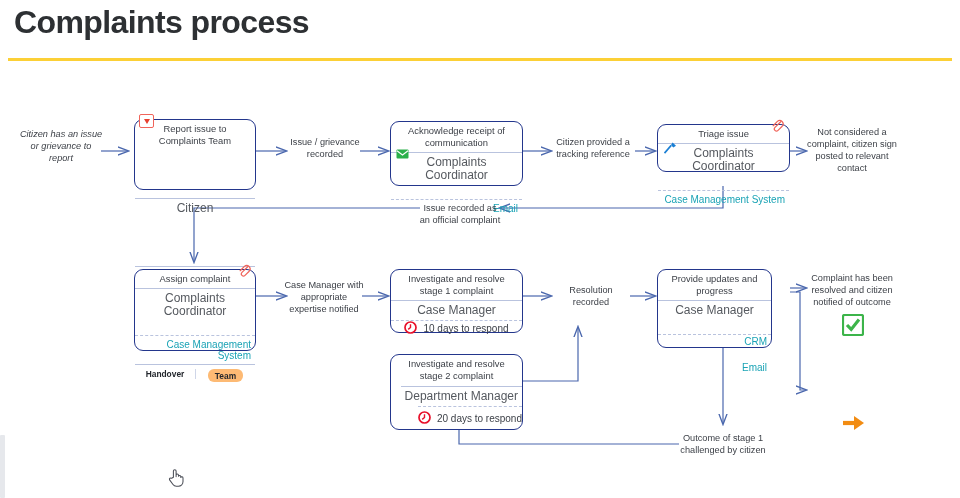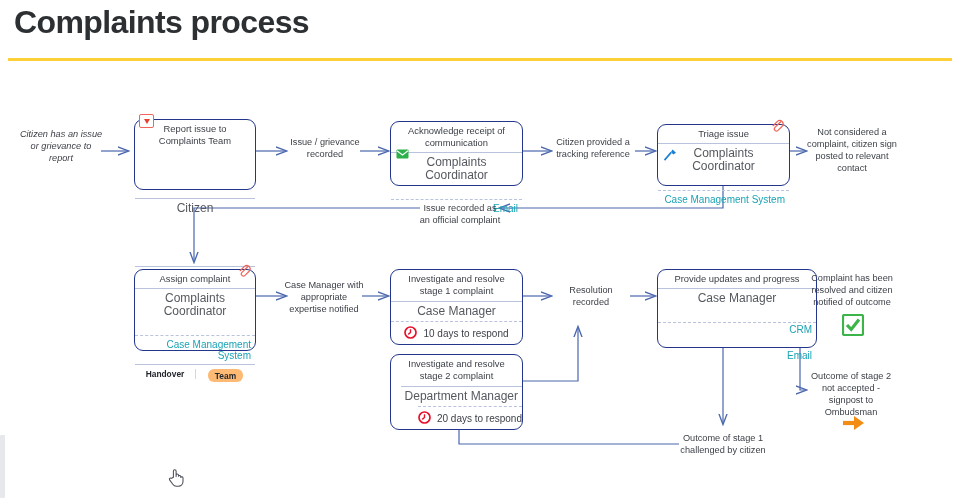--- a/index.html
+++ b/index.html
@@ -164,21 +164,21 @@
       <svg width="13" height="10" viewBox="0 0 13 10">
         <rect x="0.5" y="0.5" width="12" height="9" rx="1" fill="#2bb04a"></rect>
         <path d="M1,1.8 L6.5,6 L12,1.8" fill="none" stroke="#fff" stroke-width="1.1"></path>
       </svg>
     </div>
     <div class="n-title">Acknowledge receipt of communication</div>
     <div class="n-role">Complaints Coordinator</div>
     <div class="n-sys">Email</div>
   </div>
 
-  <div class="node" style="left:657px;top:124px;width:133px;height:62px;">
+  <div class="node" style="left:657px;top:124px;width:133px;height:48px;">
     <div class="ic ic-pin">
       <svg width="14" height="13" viewBox="0 0 14 13">
         <path d="M9.5,1 L13,4.2 L10.3,6 L8,3.6 Z" fill="#1a7fd4"></path>
         <path d="M8.2,3.9 L1.5,11.6" stroke="#1a7fd4" stroke-width="1.6" fill="none"></path>
       </svg>
     </div>
     <div class="ic ic-clip" style="right:5px;top:-6px;">
       <svg width="14" height="13" viewBox="0 0 14 13">
         <path d="M10.5,3 L5,8.4 a2.1,2.1 0 0 0 3,3 L12.2,7.2 a3.4,3.4 0 0 0 -4.8,-4.8 L3.2,6.7" fill="none" stroke="#f0645a" stroke-width="1.25" stroke-linecap="round"></path>
       </svg>
@@ -198,21 +198,21 @@
     <div class="n-role">Complaints Coordinator</div>
     <div class="n-sys">Case Management System</div>
     <div class="n-hand">
       <div class="h-left">Handover</div>
       <div class="h-right">
         <span class="pill team">Team</span>
       </div>
     </div>
   </div>
 
-  <div class="node" style="left:390px;top:269px;width:133px;height:76px;">
+  <div class="node" style="left:390px;top:269px;width:133px;height:64px;">
     <div class="n-title">Investigate and resolve stage 1 complaint</div>
     <div class="n-role">Case Manager</div>
     <div class="n-timer">
       <span>
         <svg width="13" height="13" viewBox="0 0 13 13">
           <circle cx="6.5" cy="6.5" r="5.5" fill="#fff" stroke="#e8102a" stroke-width="1.7"></circle>
           <path d="M6.5,3.2 L6.5,6.5 L4.2,8.4" stroke="#e8102a" stroke-width="1.4" fill="none"></path>
         </svg>
       </span>
       <span>10 days to respond</span>
@@ -226,21 +226,21 @@
       <span>
         <svg width="13" height="13" viewBox="0 0 13 13">
           <circle cx="6.5" cy="6.5" r="5.5" fill="#fff" stroke="#e8102a" stroke-width="1.7"></circle>
           <path d="M6.5,3.2 L6.5,6.5 L4.2,8.4" stroke="#e8102a" stroke-width="1.4" fill="none"></path>
         </svg>
       </span>
       <span>20 days to respond</span>
     </div>
   </div>
 
-  <div class="node" style="left:657px;top:269px;width:160px;height:79px;">
+  <div class="node" style="left:657px;top:269px;width:115px;height:79px;">
     <div class="n-title">Provide updates and progress</div>
     <div class="n-role">Case Manager</div>
     <div class="n-sys tight">CRM</div>
     <div class="n-sys nosep">Email</div>
   </div>
 
   <div class="elabel" style="left:18px;top:128px;width:86px;font-style:italic;">Citizen has an issue or grievance to report</div>
 
   <div class="elabel" style="left:286px;top:136px;width:78px;">Issue / grievance recorded</div>
 
@@ -249,21 +249,20 @@
   <div class="elabel" style="left:806px;top:126px;width:92px;">Not considered a complaint, citizen sign posted to relevant contact</div>
 
   <div class="elabel" style="left:419px;top:202px;width:82px;">Issue recorded as an official complaint</div>
 
   <div class="elabel" style="left:284px;top:279px;width:80px;">Case Manager with appropriate expertise notified</div>
 
   <div class="elabel" style="left:551px;top:284px;width:80px;">Resolution recorded</div>
 
   <div class="elabel" style="left:808px;top:272px;width:88px;">Complaint has been resolved and citizen notified of outcome</div>
 
-  <div class="elabel" style="left:808px;top:370px;width:86px;">Outcome of stage 2 not accepted - signpost to Ombudsman</div>
 
   <div class="elabel" style="left:679px;top:432px;width:88px;">Outcome of stage 1 challenged by citizen</div>
 
   <div class="glyph" style="left:842px;top:314px;">
     <svg width="22" height="22" viewBox="0 0 22 22">
       <rect x="1" y="1" width="20" height="20" rx="1.5" fill="#fff" stroke="#3cb44a" stroke-width="2.2"></rect>
       <path d="M5,11 L9.2,15.4 L17,5.6" fill="none" stroke="#3cb44a" stroke-width="3.2"></path>
     </svg>
   </div>
 

